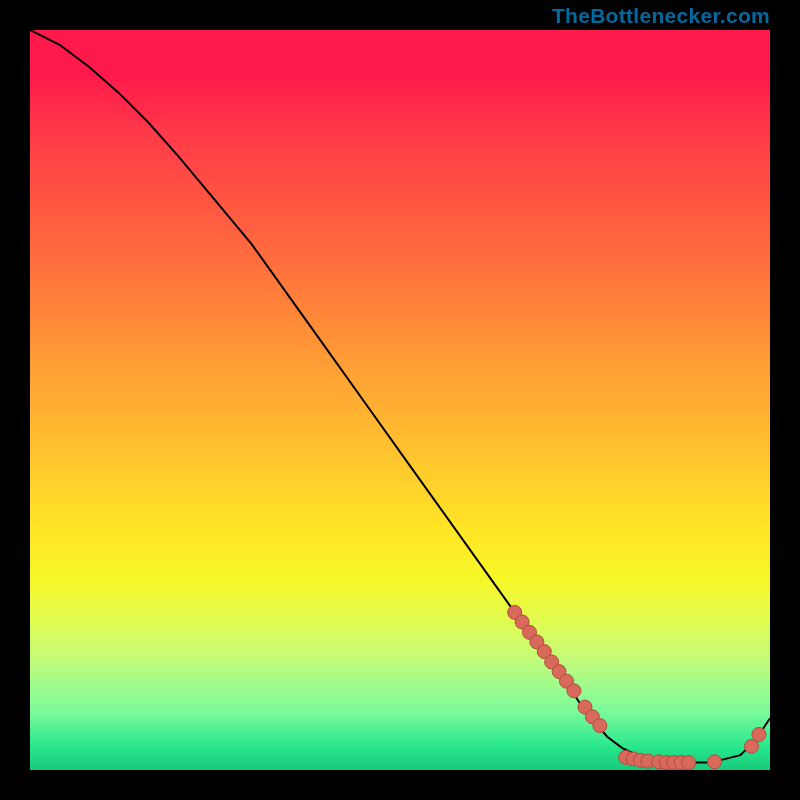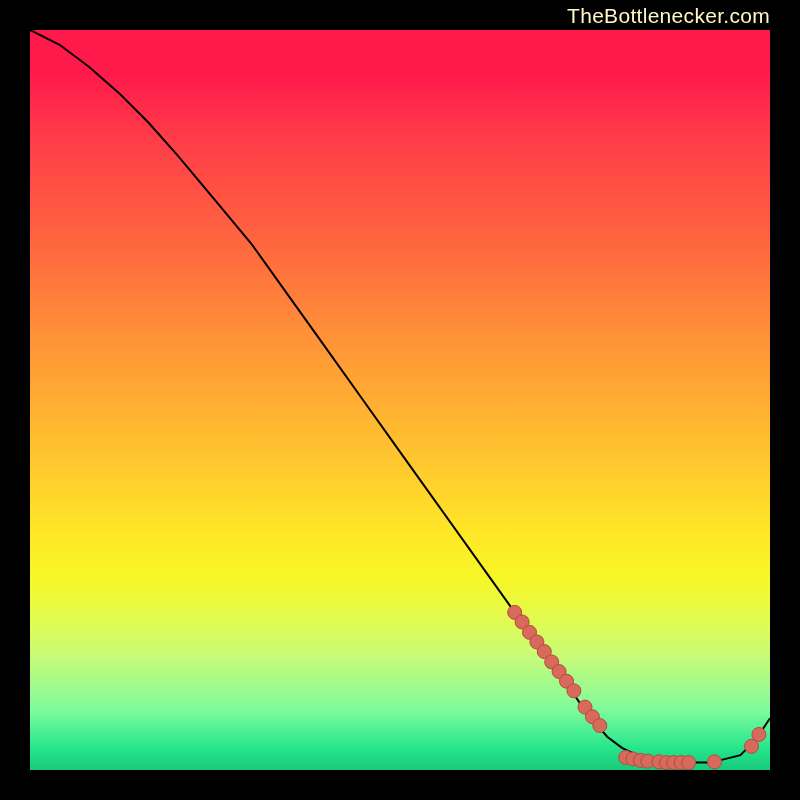--- a/index.html
+++ b/index.html
@@ -46,23 +46,23 @@
   .svg-layer {
     position: absolute;
     inset: 0;
     width: 740px;
     height: 740px;
   }
   .watermark {
     position: absolute;
     top: 4px;
     right: 30px;
-    color: #fef9c3;
+    color: #0369a1;
     font-size: 21px;
-    font-weight: 400;
+    font-weight: 700;
     letter-spacing: 0.3px;
   }
 </style>
 </head>
 <body>
 
 <div class="stage">
   <div class="watermark">TheBottlenecker.com</div>
 
   <div class="plot-area">

